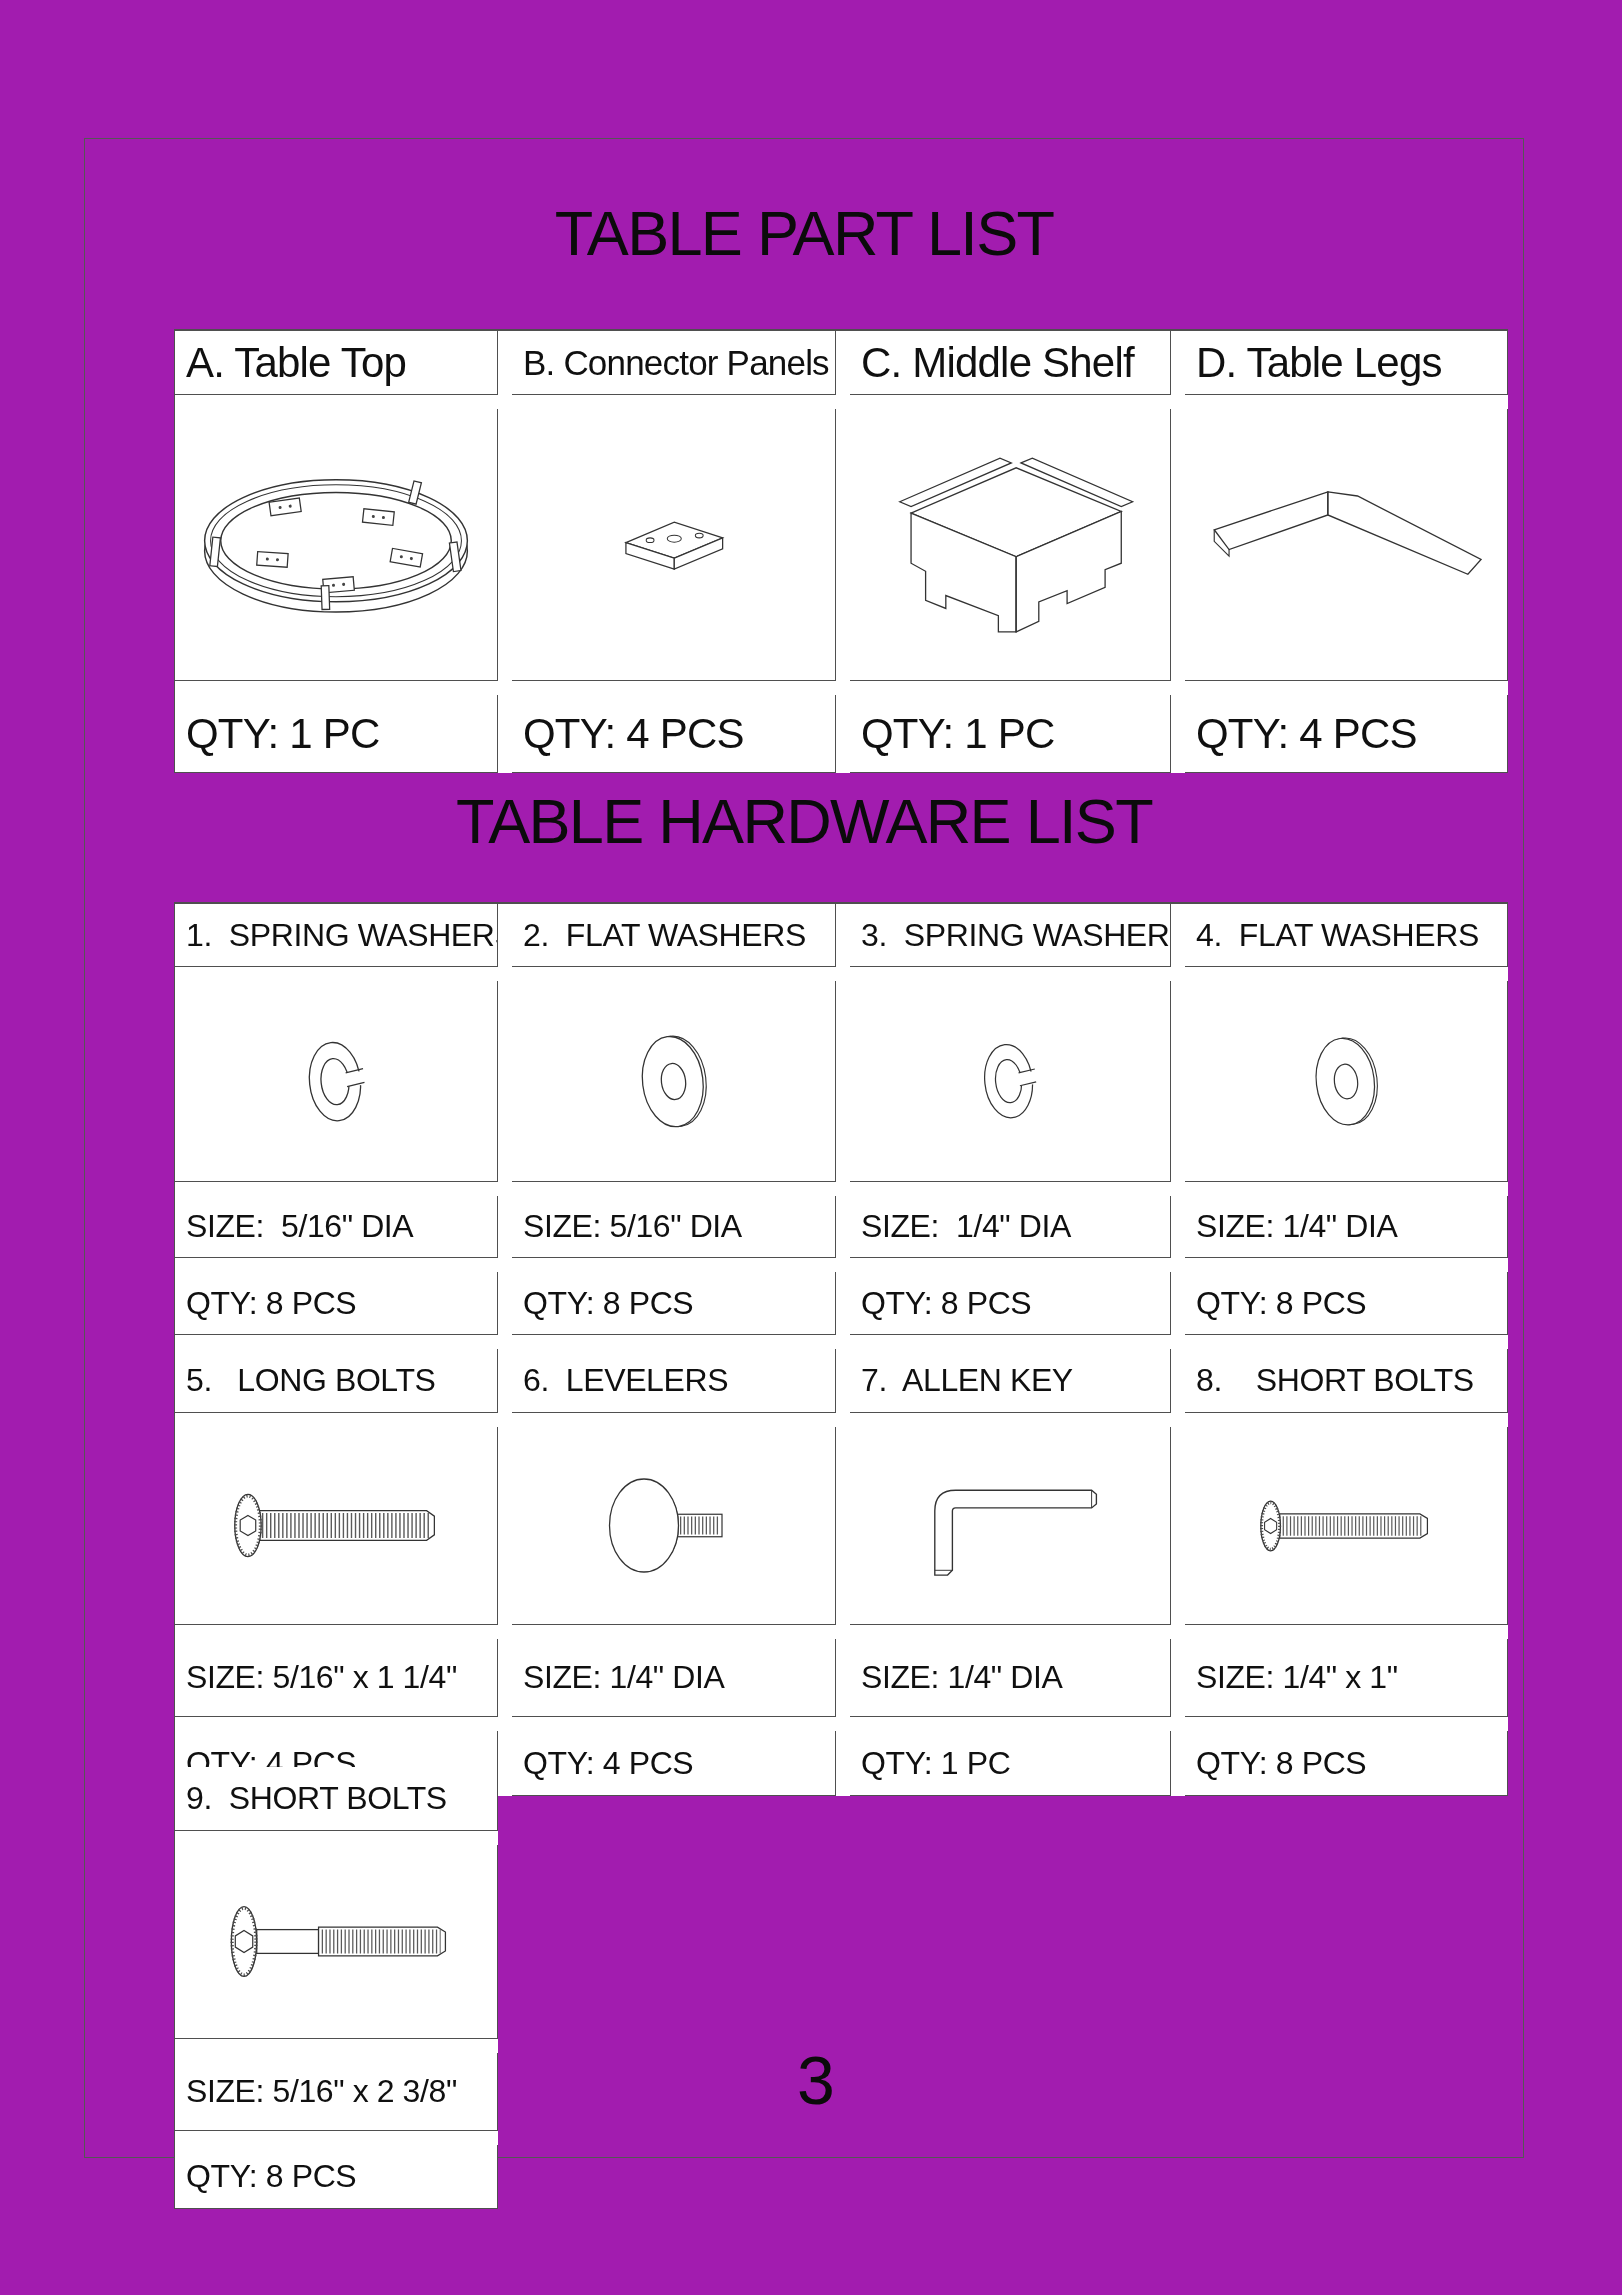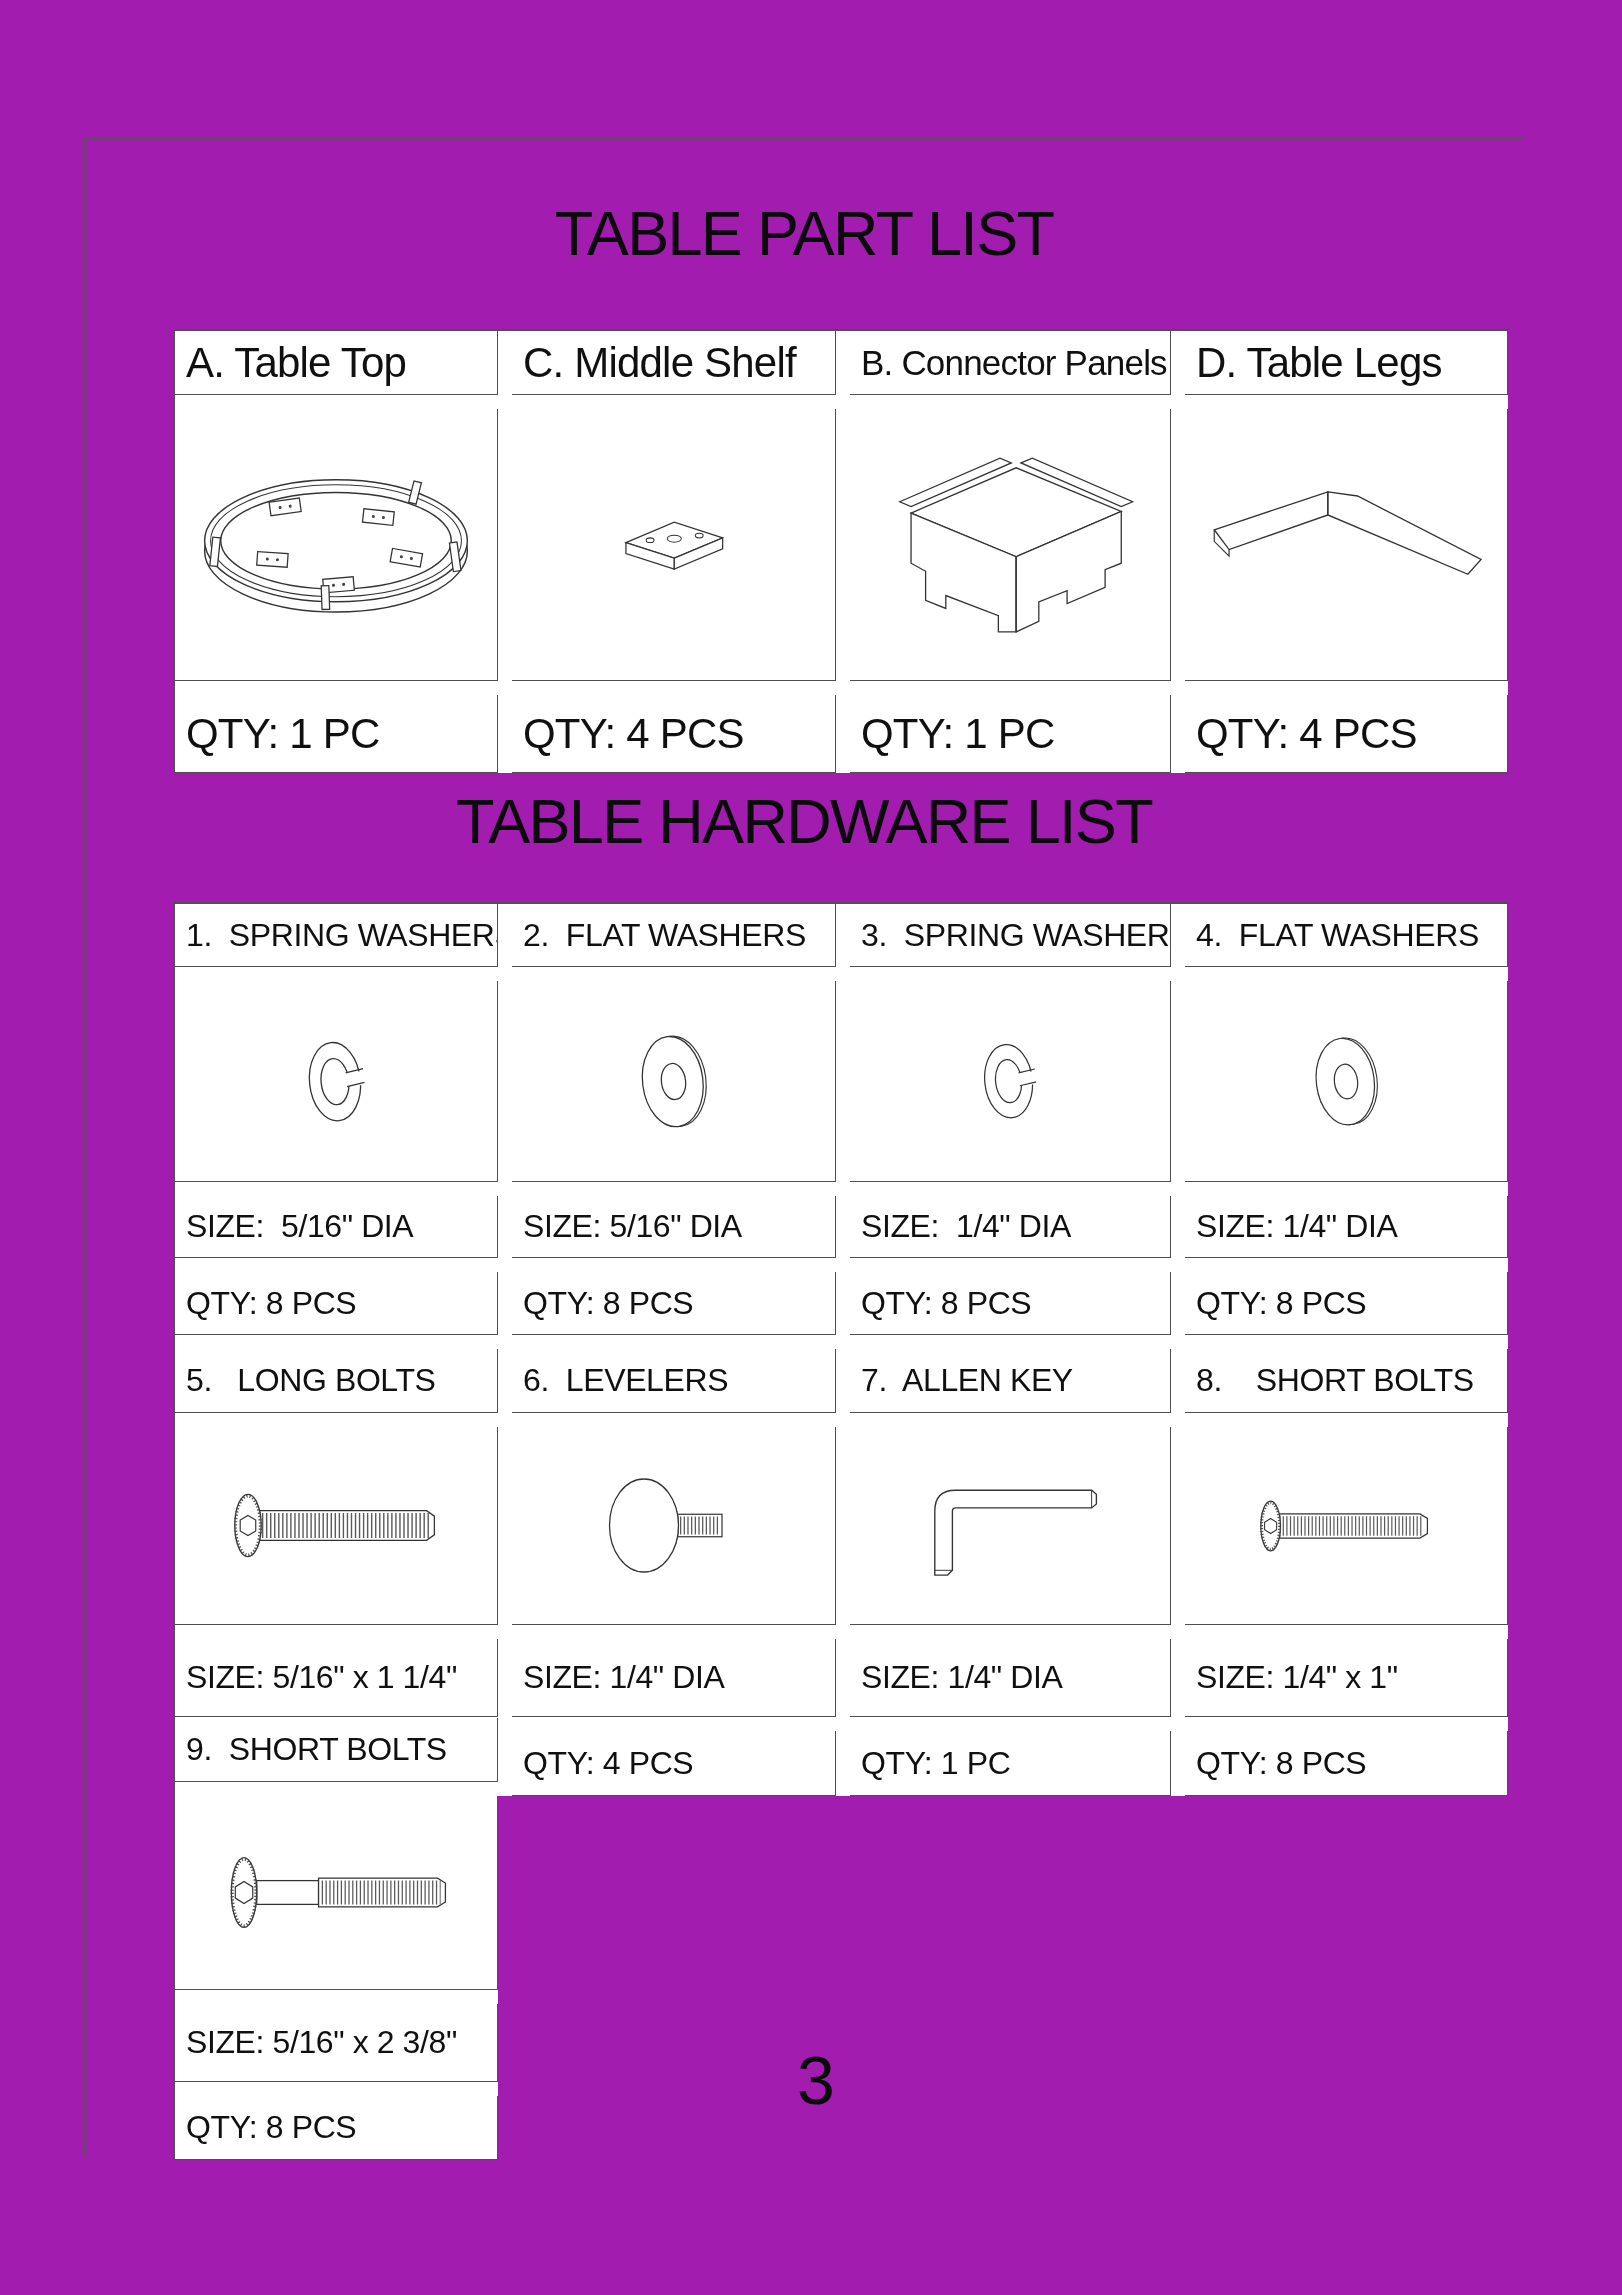--- a/index.html
+++ b/index.html
@@ -10,21 +10,21 @@
   .frame{position:absolute;left:84px;top:138px;width:1440px;height:2020px;
          border:1.7px solid #565656;box-sizing:border-box;}
   .t-title{position:absolute;left:84px;width:1440px;text-align:center;
            font-size:63px;line-height:1.05;letter-spacing:-1.7px;color:#0b0b0b;white-space:nowrap;}
   #title-part{top:200px;}
   #title-hw{top:788px;}
   .grid{position:absolute;display:grid;border-left:1.7px solid var(--ln);border-top:2.5px solid var(--ln);background:#fff;gap:14px;}
   #ptable{left:174px;top:329px;grid-template-columns:323px 324px 321px 323px;grid-template-rows:64px 272px 78px;}
   #htable{left:174px;top:902px;grid-template-columns:323px 324px 321px 323px;
           grid-template-rows:63px 201px 62px 63px 64px 198px 78px 65px;}
-  #htable2{left:174px;top:1718px;grid-template-columns:323px;grid-template-rows:64px 194px 78px 64px;border-top:none;}
+  #htable2{left:174px;top:1767px;grid-template-columns:323px;grid-template-rows:64px 194px 78px 64px;border-top:none;}
   .c{box-sizing:border-box;border-right:1.7px solid var(--ln);border-bottom:1.7px solid var(--ln);
      display:flex;align-items:center;overflow:hidden;background:#fff;}
   .c.img{justify-content:center;}
   .c.txt{padding-left:11px;white-space:nowrap;}
   .phd{font-size:42px;letter-spacing:-0.8px;}
   .phd-b{font-size:35px;letter-spacing:-0.8px;}
   .pqt{font-size:42px;letter-spacing:-0.8px;}
   .hhd{font-size:32px;letter-spacing:-0.4px;}
   .hsz{font-size:32px;letter-spacing:-0.4px;}
   .hqt{font-size:32px;letter-spacing:-0.4px;}
@@ -36,22 +36,22 @@
 
 <div class="sheet">
 
   <div class="frame"></div>
 
   <div class="t-title" id="title-part">TABLE PART LIST</div>
 
   <div class="grid" id="ptable">
 
     <div class="c txt phd">A. Table Top</div>
+    <div class="c txt phd-b">B. Connector Panels</div>
     <div class="c txt phd">C. Middle Shelf</div>
-    <div class="c txt phd-b">B. Connector Panels</div>
     <div class="c txt phd">D. Table Legs</div>
 
     <div class="c img">
       <svg class="icon" width="280" height="178" viewBox="0 0 330 210">
         <ellipse cx="165" cy="112" rx="155" ry="72" fill="#fff" stroke="#333" stroke-width="1.7"></ellipse>
         <ellipse cx="165" cy="100" rx="155" ry="72" fill="#fff" stroke="#333" stroke-width="1.7"></ellipse>
         <ellipse cx="165" cy="100" rx="148" ry="66" fill="#fff" stroke="#333" stroke-width="1.2"></ellipse>
         <ellipse cx="165" cy="100" rx="136" ry="57" fill="#fff" stroke="#333" stroke-width="1.7"></ellipse>
         <g fill="#fff" stroke="#333" stroke-width="1.5">
           <g transform="translate(105,60) rotate(-8)">

